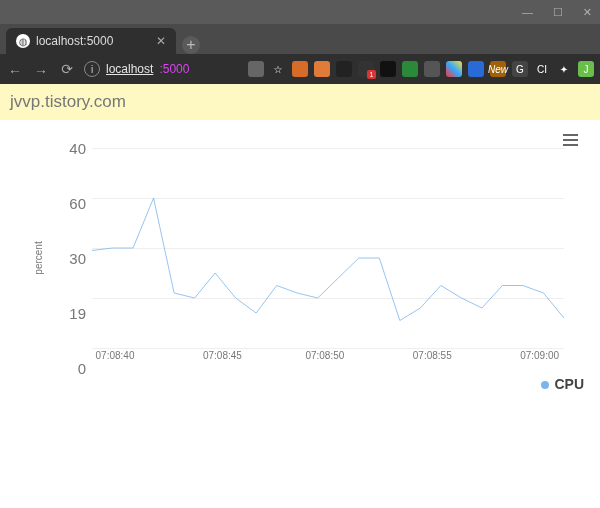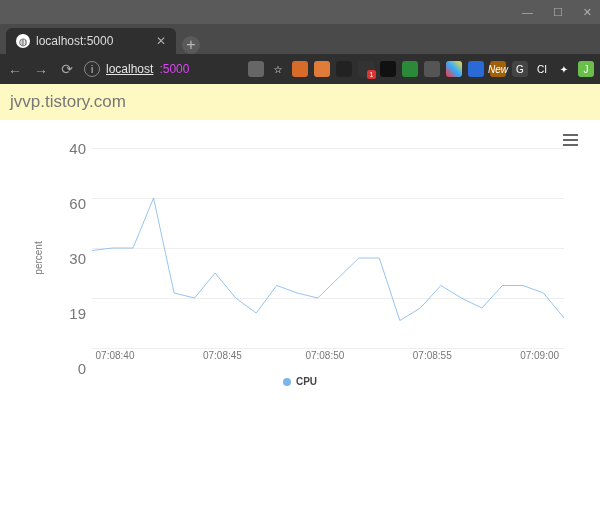--- a/index.html
+++ b/index.html
@@ -50,21 +50,21 @@
 
   .plot { position: relative; margin: 14px 20px 0 40px; height: 220px; }
   .ylabel { position:absolute; left:-34px; top:50%; transform: translateY(-50%) rotate(-90deg); font-size:10px; color:#777; transform-origin:center; }
   .grid { position:absolute; left:36px; right:0; top:0; bottom:20px; }
   .gridline { position:absolute; left:0; right:0; border-top:1px solid #eee; }
   .ytick { position:absolute; left:0; width:30px; text-align:right; font-size:15px; color:#777; transform:translateY(-50%); }
   .xaxis { position:absolute; left:20px; right:0; bottom:0; height:20px; }
   .xtick { position:absolute; top:2px; font-size:10px; color:#777; transform:translateX(-50%); white-space:nowrap;}
   svg.line { position:absolute; left:36px; right:0; top:0; bottom:20px; width:calc(100% - 36px); height:calc(100% - 20px); }
 
-  .legend { text-align:center; margin-top:8px; font-size:10px; color:#444; font-weight:bold;}
+  .legend { text-align:right; margin-top:8px; font-size:14px; color:#444; font-weight:bold;}
   .legend .dot{display:inline-block;width:8px;height:8px;border-radius:50%;background:#7cb5ec;margin-right:5px;vertical-align:middle;}
   .credits { text-align:right; font-size:9px; color:#aaa; padding:8px 20px 0 0;}
 </style>
 </head>
 <body>
 
 <div class="window-controls">
   <span>—</span>
   <span>☐</span>
   <span>✕</span>

